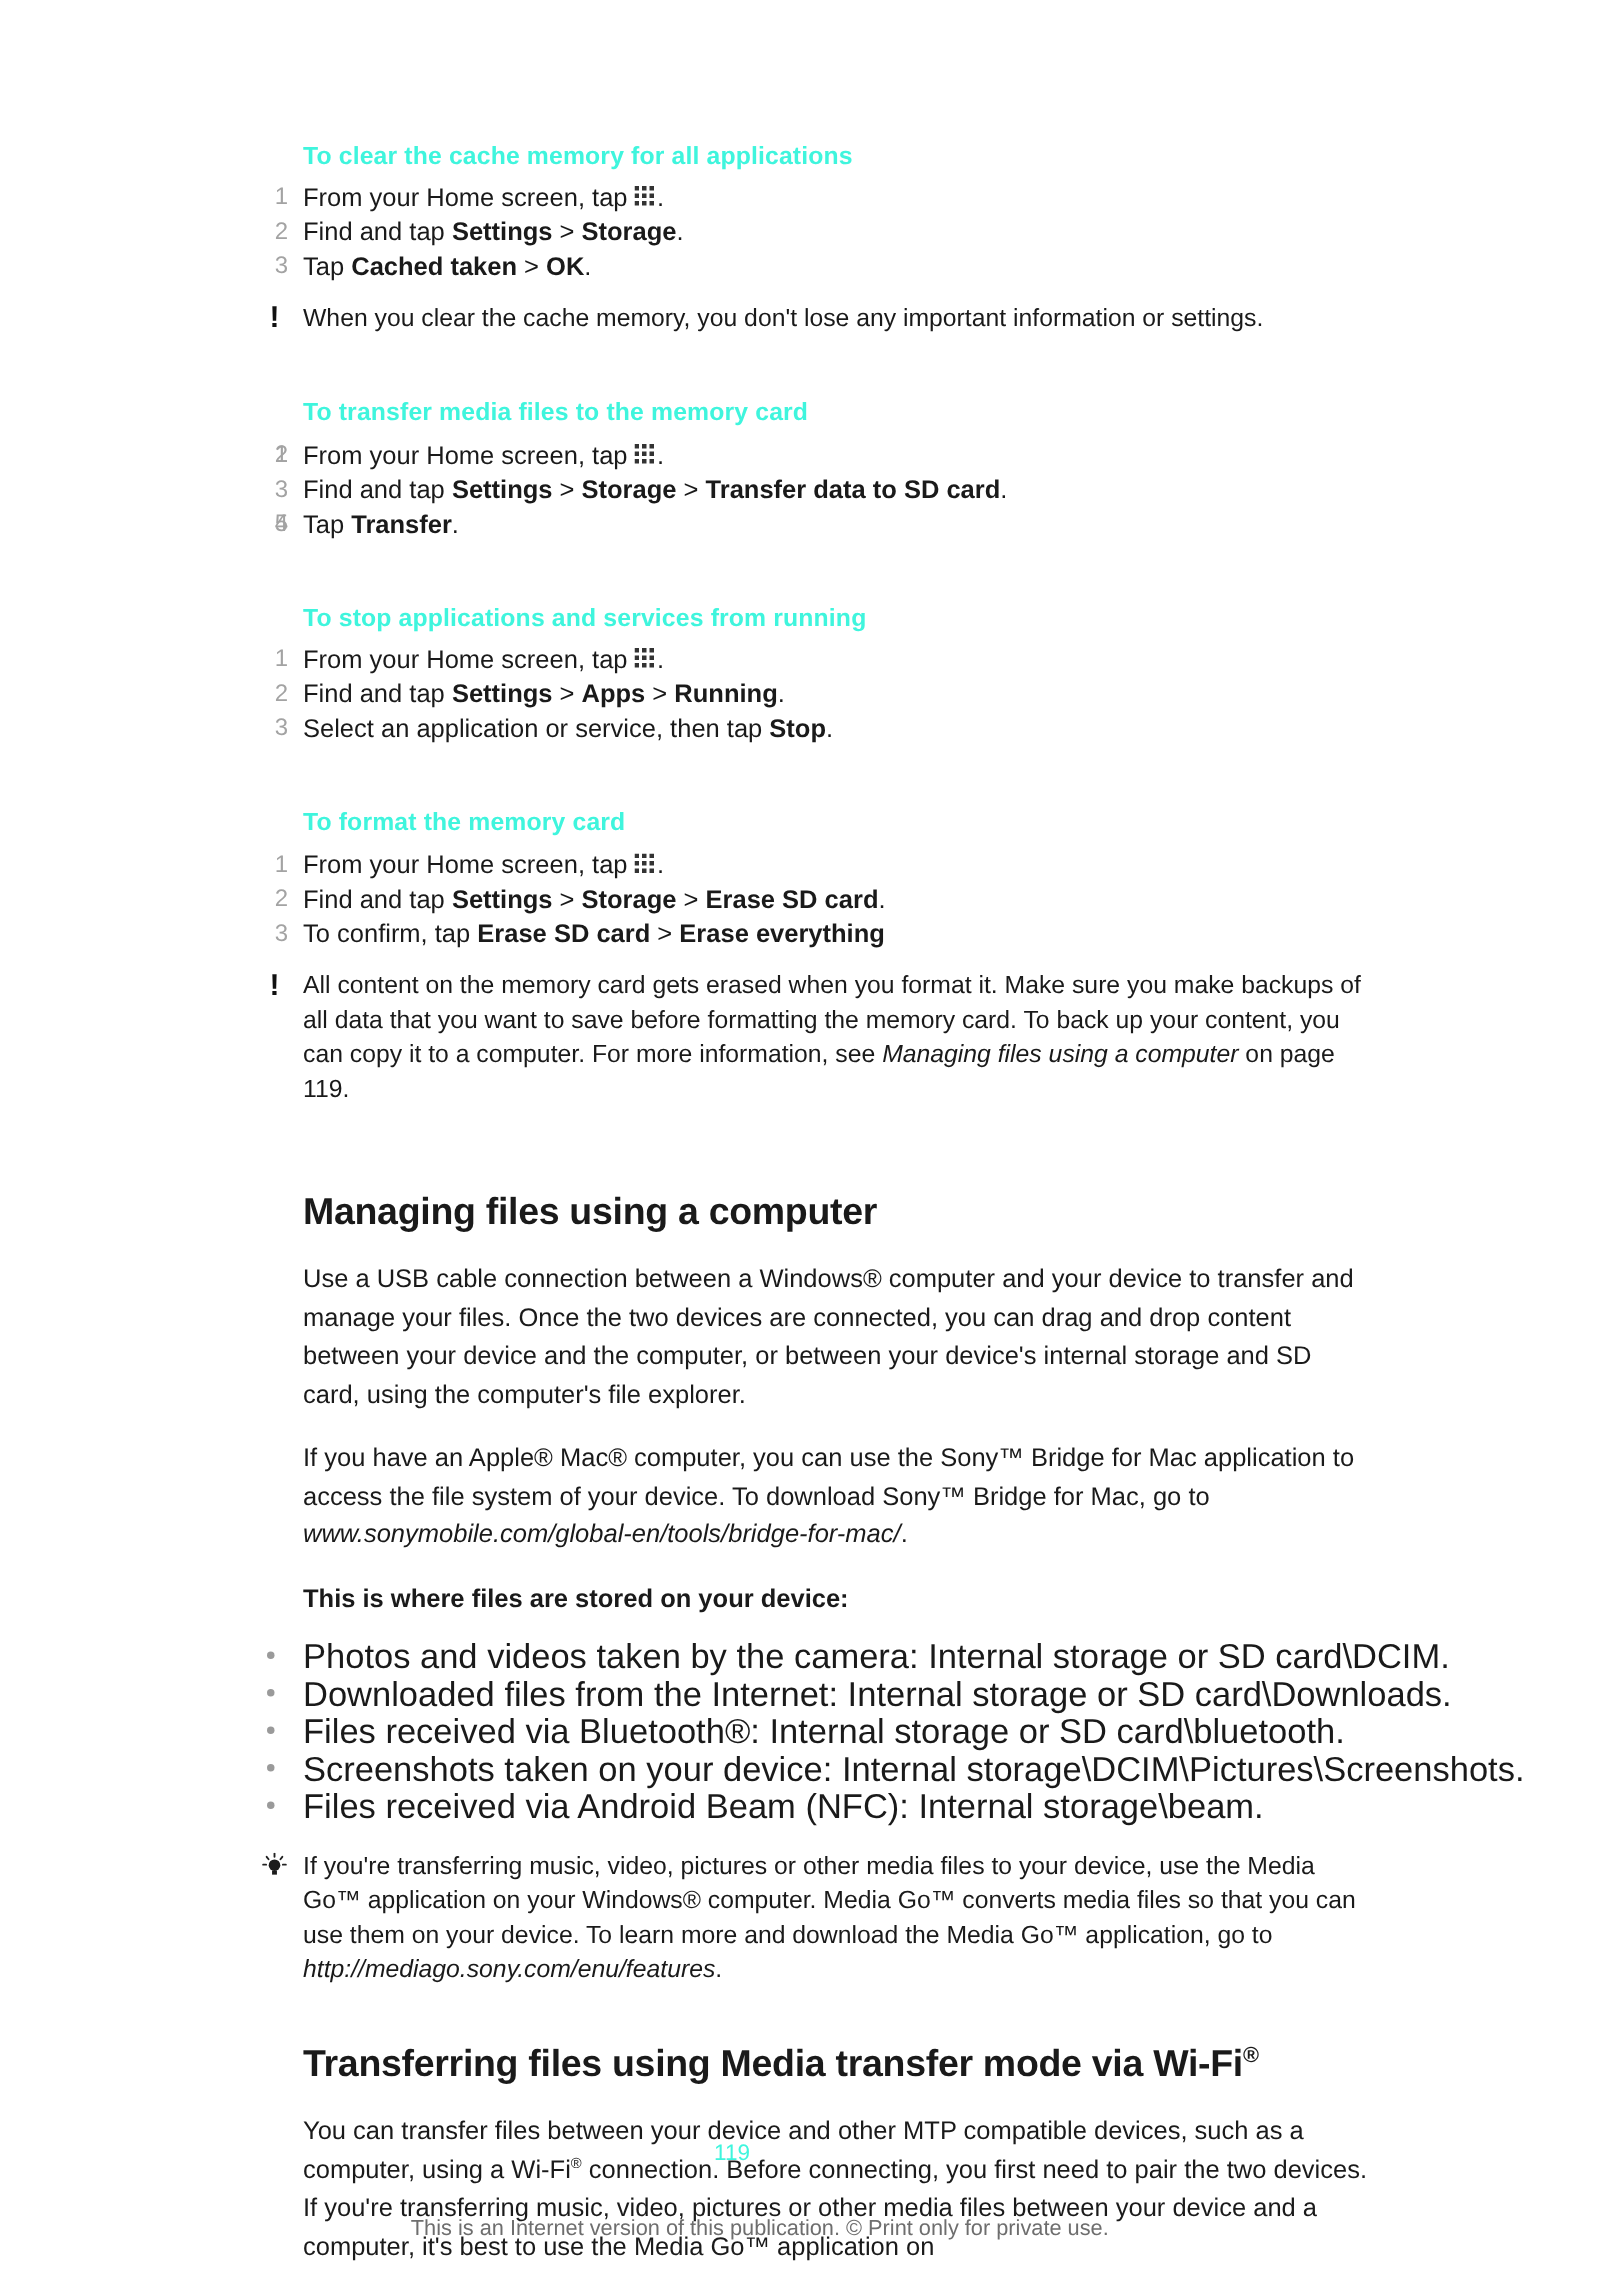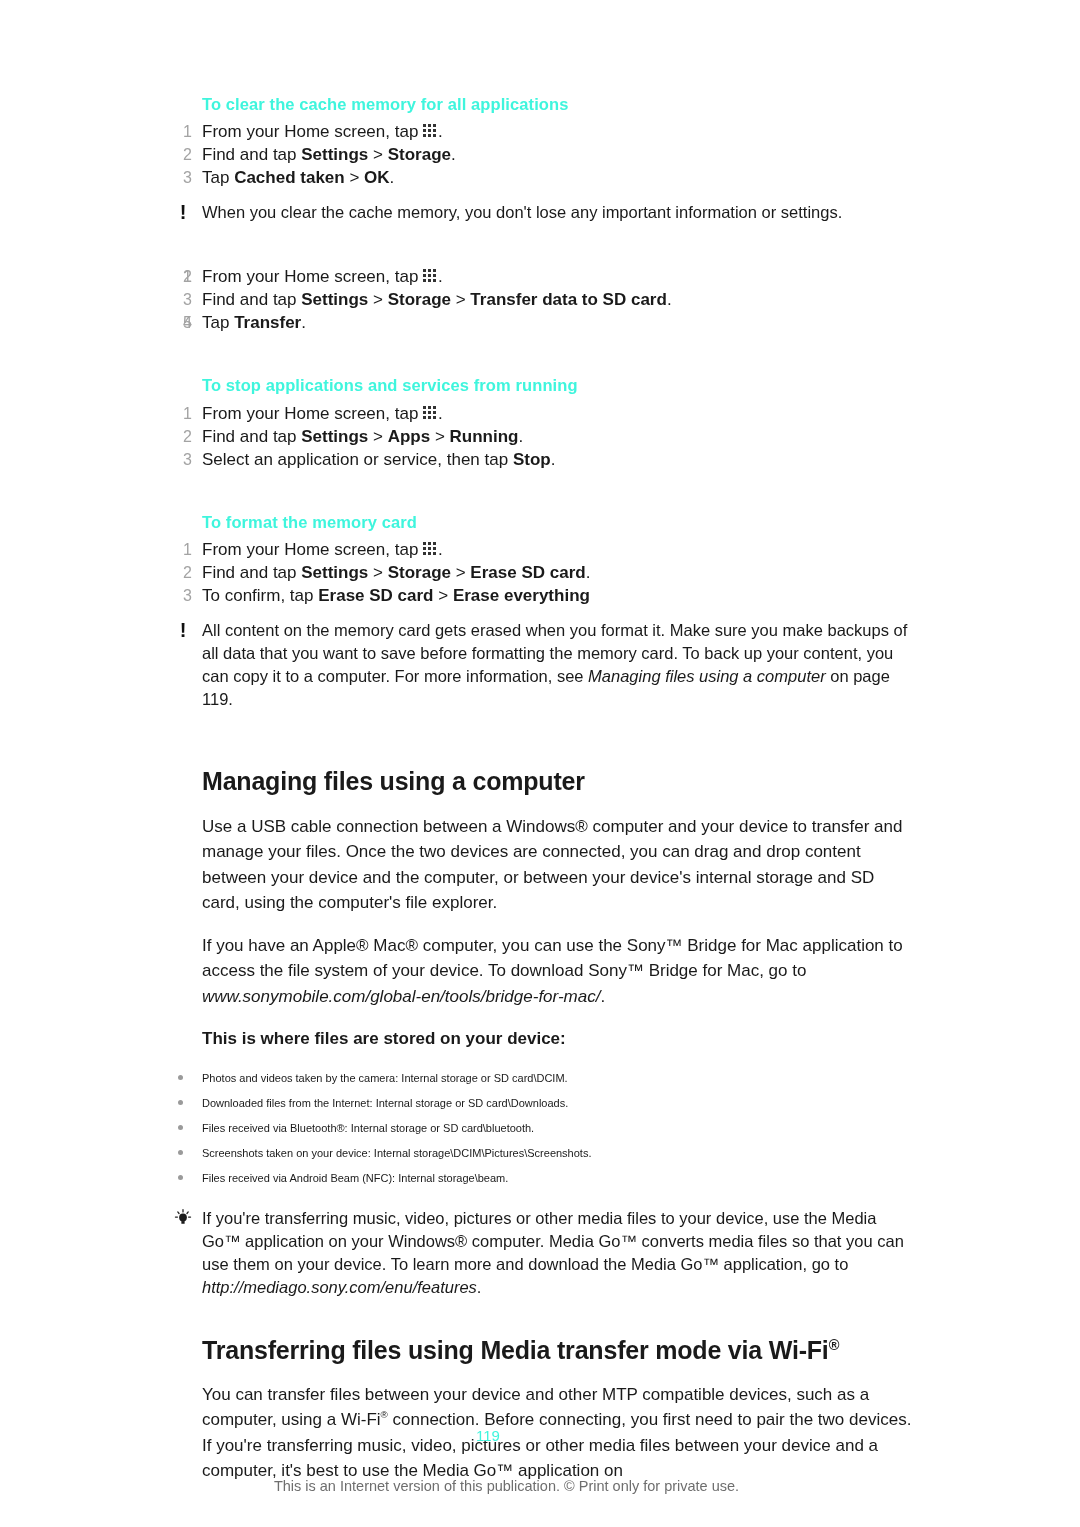--- a/index.html
+++ b/index.html
@@ -112,21 +112,21 @@
   p.body.last { margin-bottom: 14px; font-weight: bold; }
 
   
   ul.bullets {
     list-style: none;
     margin: 0 0 16px 0;
     padding: 0;
   }
   ul.bullets li {
     position: relative;
-    font-size: 11px;
+    font-size: 23px;
     line-height: 25px;
     white-space: nowrap;
   }
   ul.bullets li .dot {
     position: absolute;
     left: -24px;
     top: 9px;
     width: 5px;
     height: 5px;
     border-radius: 50%;
@@ -200,20 +200,21 @@
       </ol>
       <div class="note">
         <span class="note-icon"><span class="bang">!</span></span>
         <span>When you clear the cache memory, you don't lose any important information or settings.</span>
       </div>
     </div>
 
     <div class="spacer-md"></div>
 
     <div class="block">
+      <div class="sub-head">To transfer media files to the memory card</div>
       <ol class="steps">
         <li>
           <span class="num">1</span>
         </li>
         <li>
           <span class="num">2</span><span>From your Home screen, tap </span><svg class="apps-icon" viewBox="0 0 15 15">
               <g fill="#333">
                 <rect x="0" y="0" width="3" height="3"></rect>
                 <rect x="5" y="0" width="3" height="3"></rect>
                 <rect x="10" y="0" width="3" height="3"></rect>

